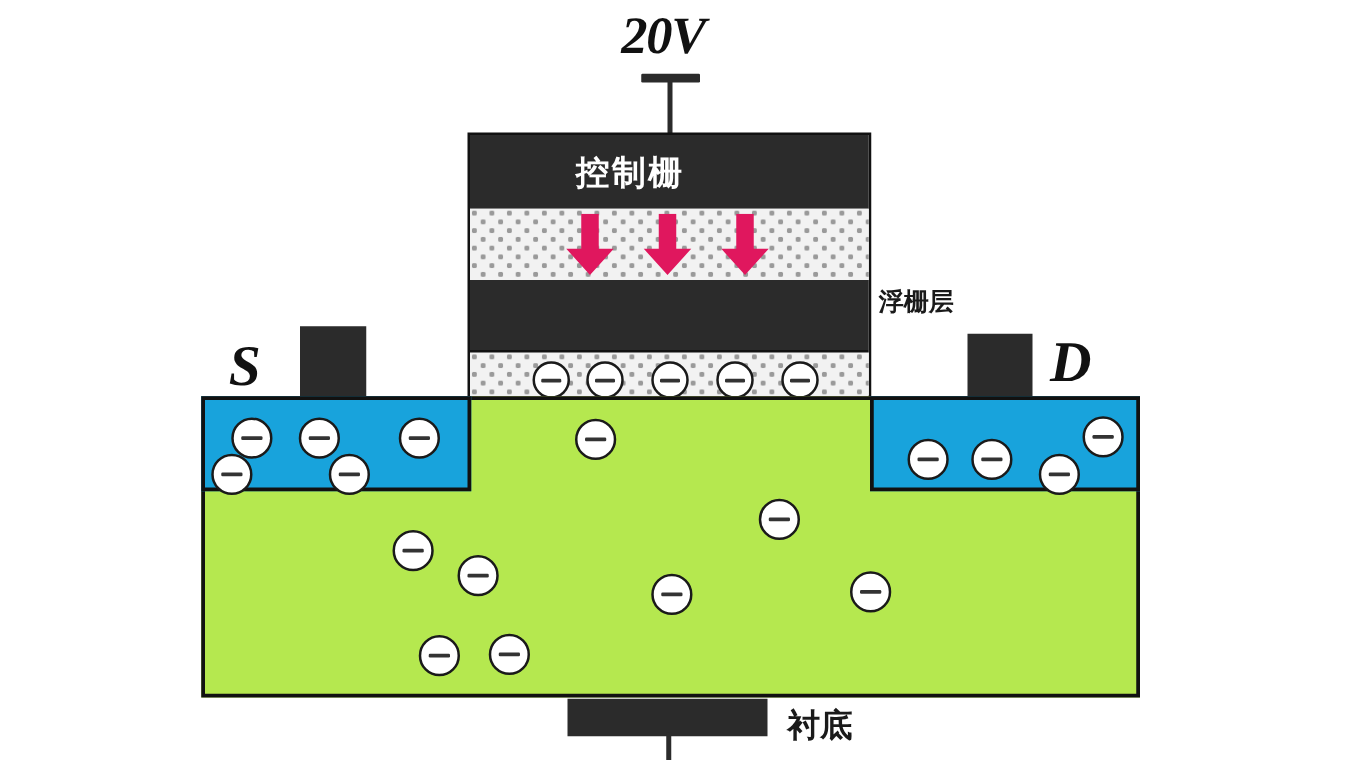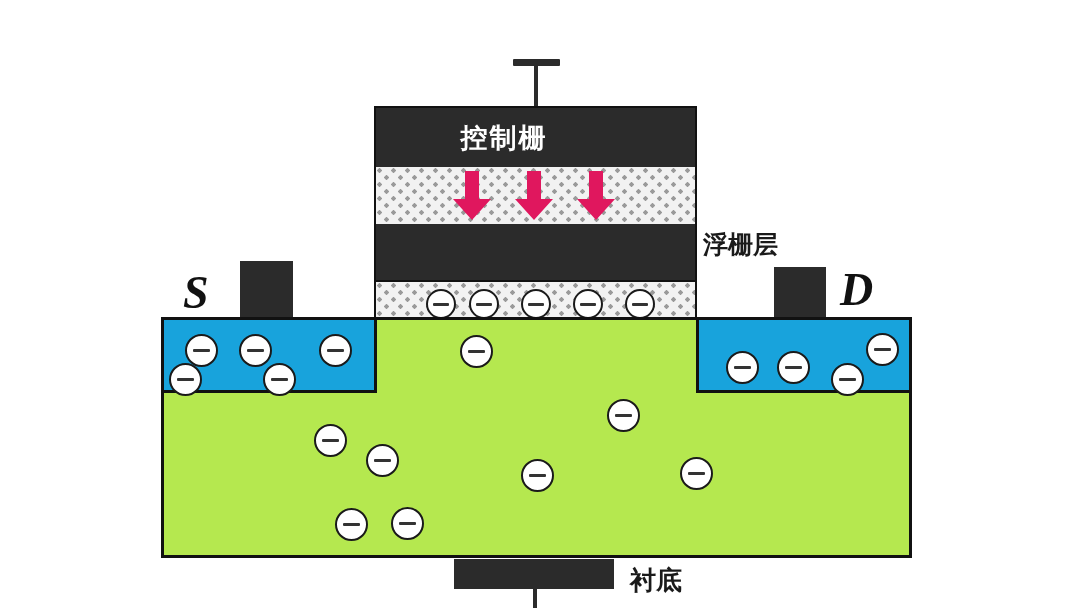--- a/index.html
+++ b/index.html
@@ -61,21 +61,21 @@
     color: #ffffff;
     font-size: 27px;
     font-weight: 700;
     letter-spacing: 2px;
     white-space: nowrap;
   }
 
   
   .cn-label {
     color: #1a1a1a;
-    font-size: 25px;
+    font-size: 20px;
     font-weight: 600;
     white-space: nowrap;
   }
   .sd-label {
     font-family: "Liberation Serif", "DejaVu Serif", serif;
     font-style: italic;
     font-weight: bold;
     font-size: 46px;
     color: #111111;
     white-space: nowrap;
@@ -116,20 +116,21 @@
   }
 
   
   .arrow-down { display: block; }
 </style>
 </head>
 <body>
 
 <div id="stage">
 
+  <div class="abs volt-label" style="left:497px; top:5px;">20V</div>
 
   <div class="abs term-bar" style="left:513px; top:59px; width:47px; height:7px;"></div>
 
   <div class="abs term-wire" style="left:534px; top:64px; width:4px; height:44px;"></div>
 
   <div class="abs gate-stack" style="left:374px; top:106px; width:323px; height:212px;">
 
     <div class="abs layer-metal" style="left:0px; top:0px; width:319px; height:59px;">
       <div class="abs ctrl-gate-text" style="left:0; top:0; width:256px; height:59px; display:flex; align-items:center; justify-content:center;">控制栅</div>
     </div>

